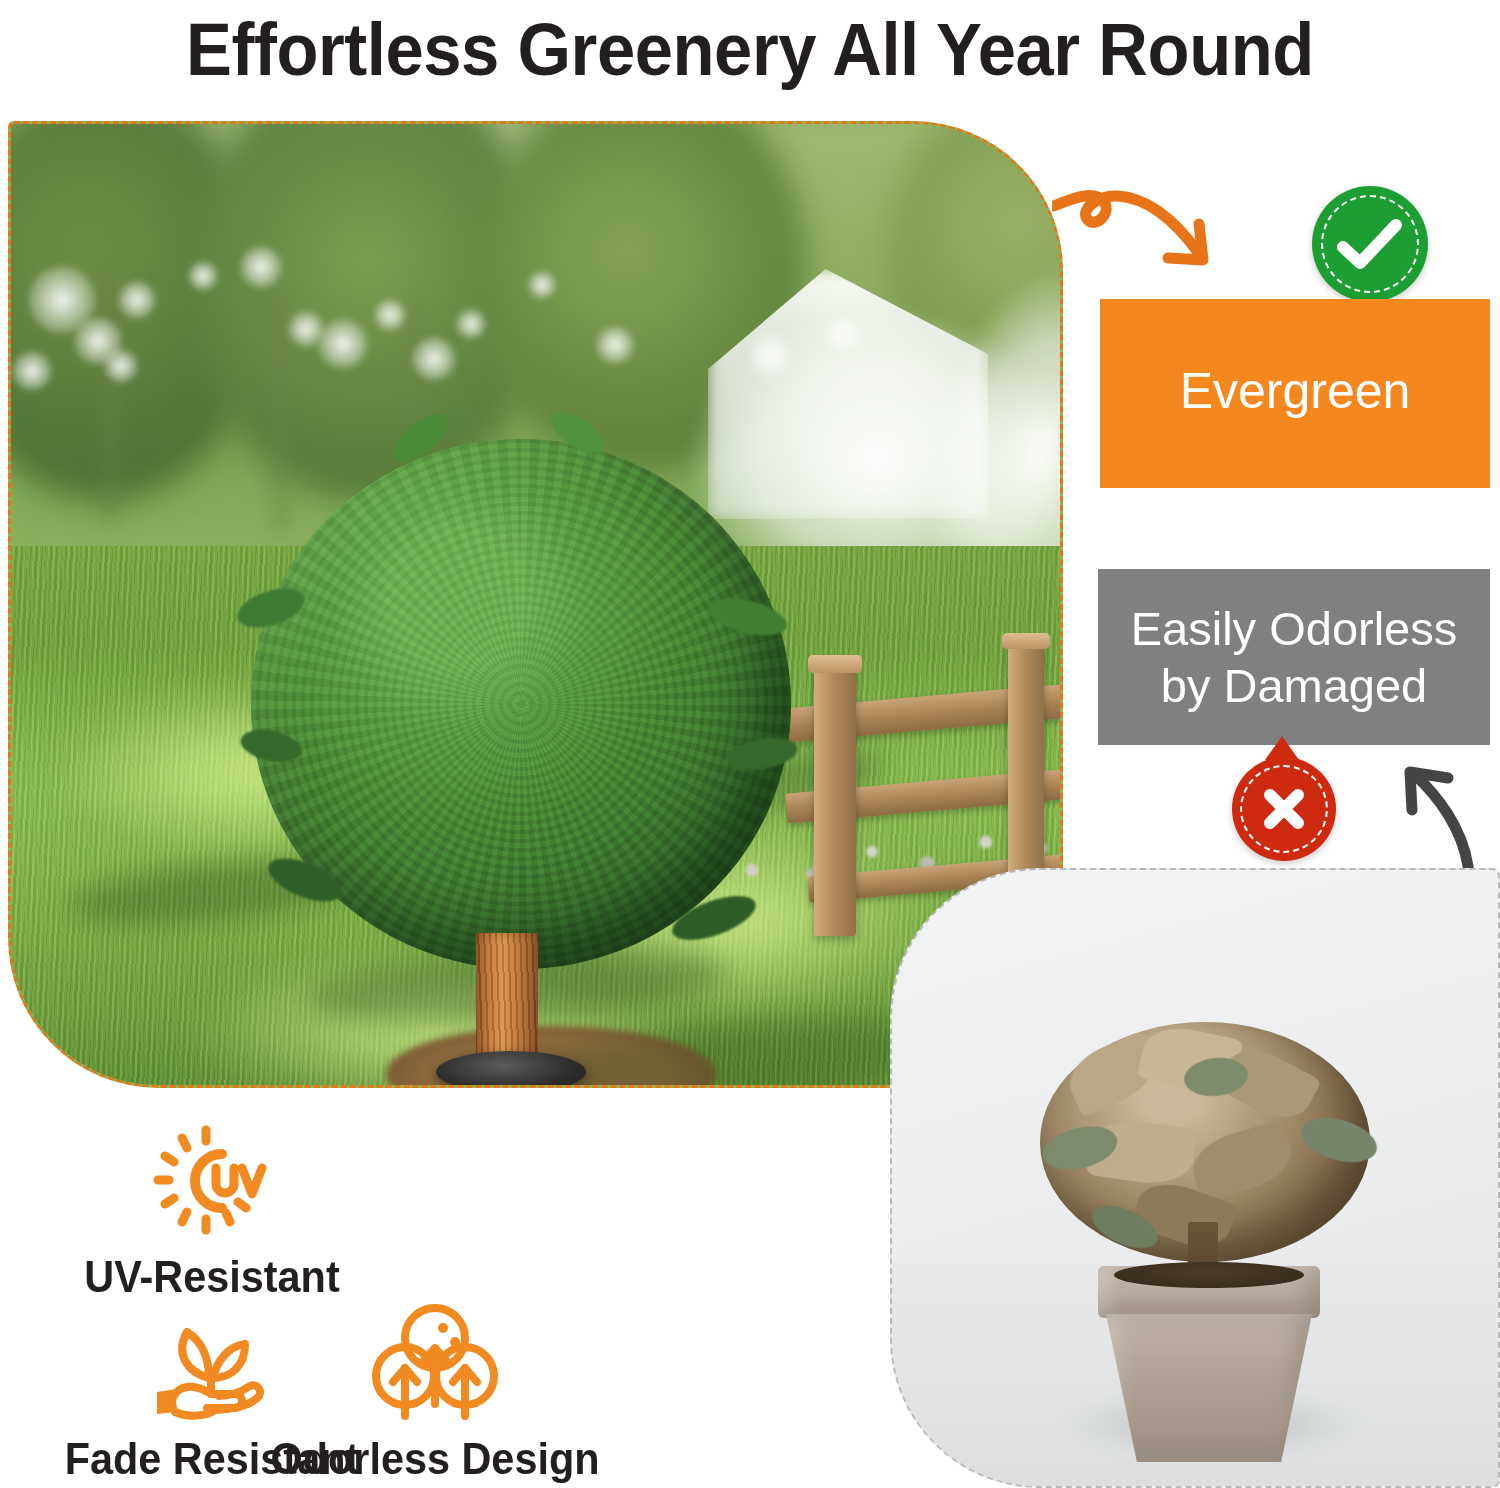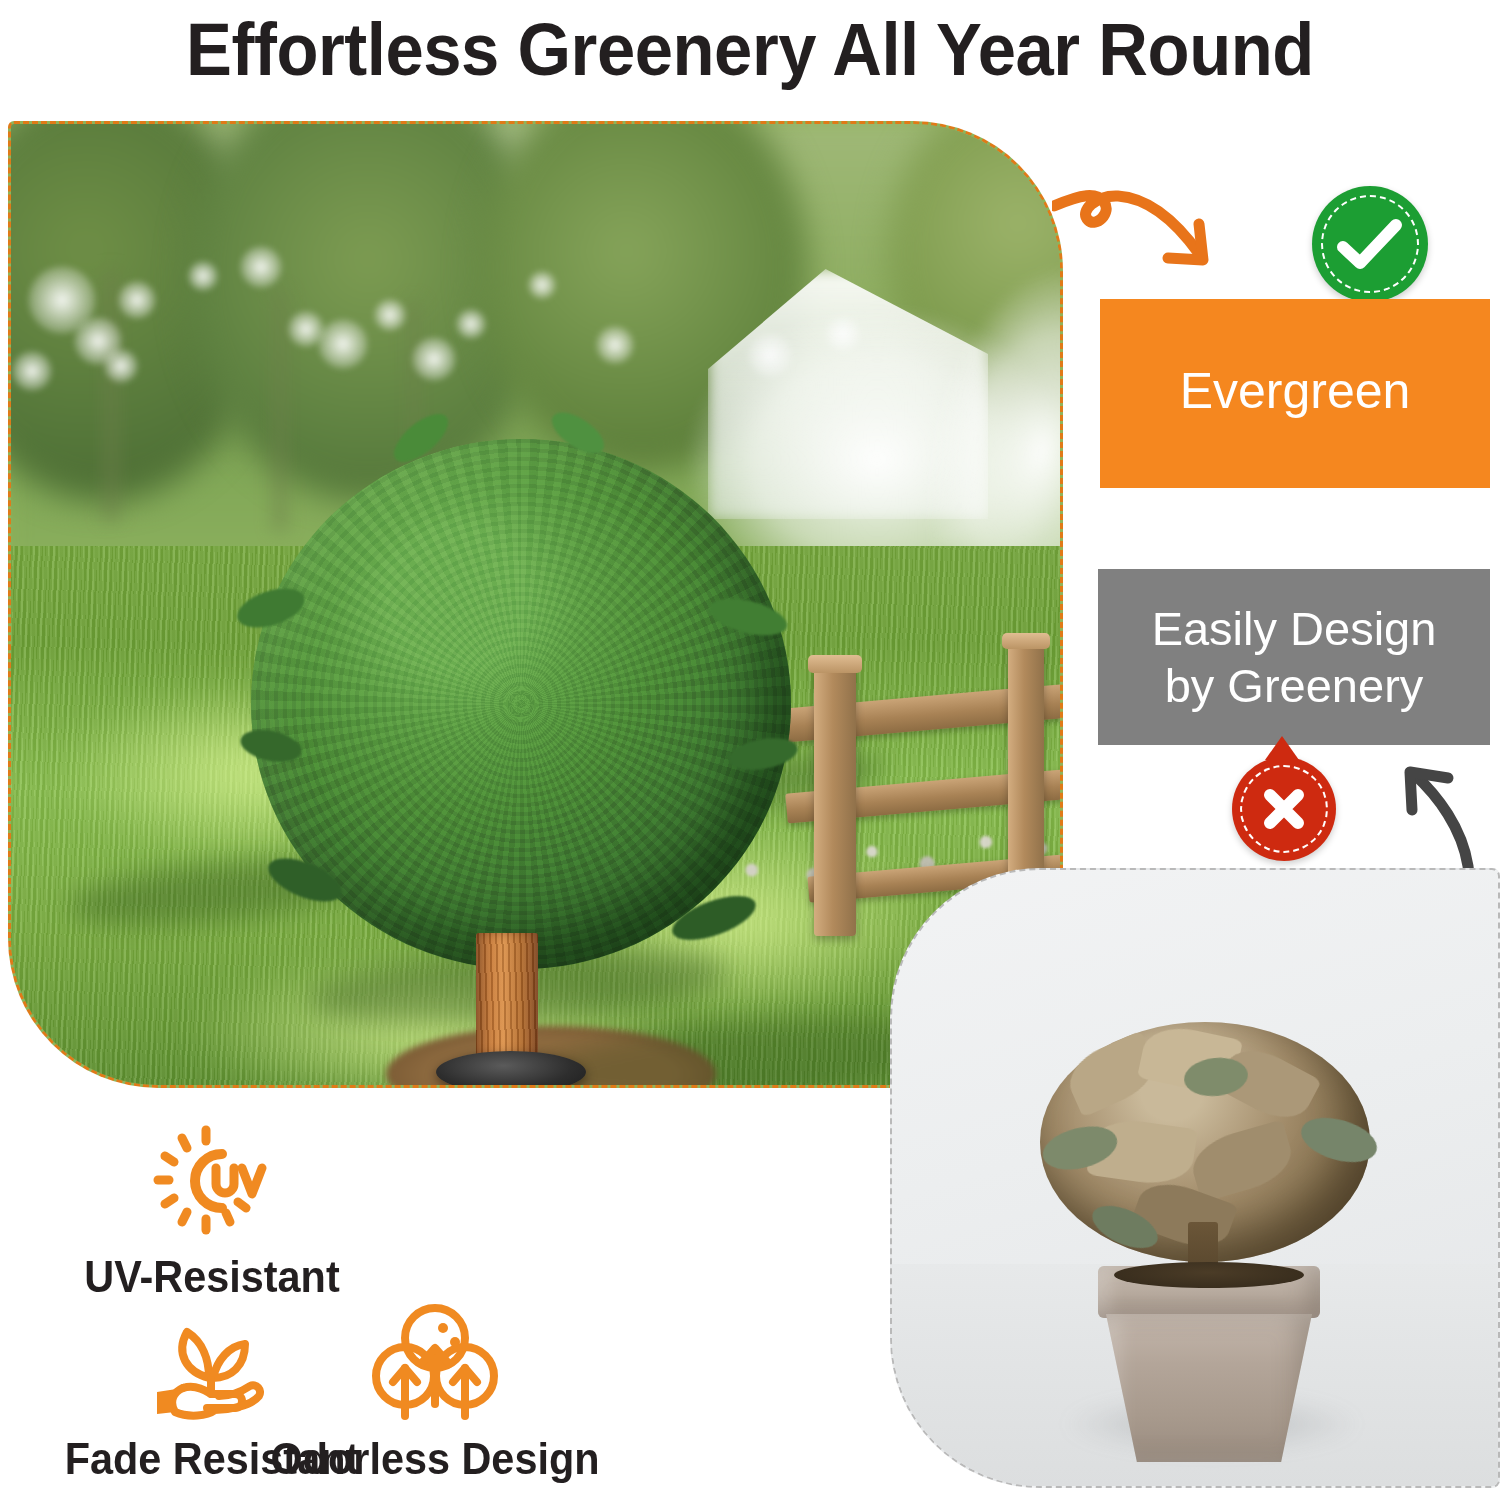--- a/index.html
+++ b/index.html
@@ -426,22 +426,22 @@
   </div>
 
   <div class="badge badge-good">
     <div>
       <div>Evergreen</div>
     </div>
   </div>
 
   <div class="badge badge-bad">
     <div>
-      <div>Easily Design</div>
-      <div>by Greenery</div>
+      <div>Easily Odorless</div>
+      <div>by Damaged</div>
     </div>
   </div>
 
   <div class="pin pin-bad">
     <span class="pin-dash"></span>
     <svg width="52" height="52" viewBox="0 0 52 52">
       <path d="M12 12 L40 40 M40 12 L12 40" stroke="#ffffff" stroke-width="12" stroke-linecap="round" fill="none"></path>
     </svg>
   </div>
 

